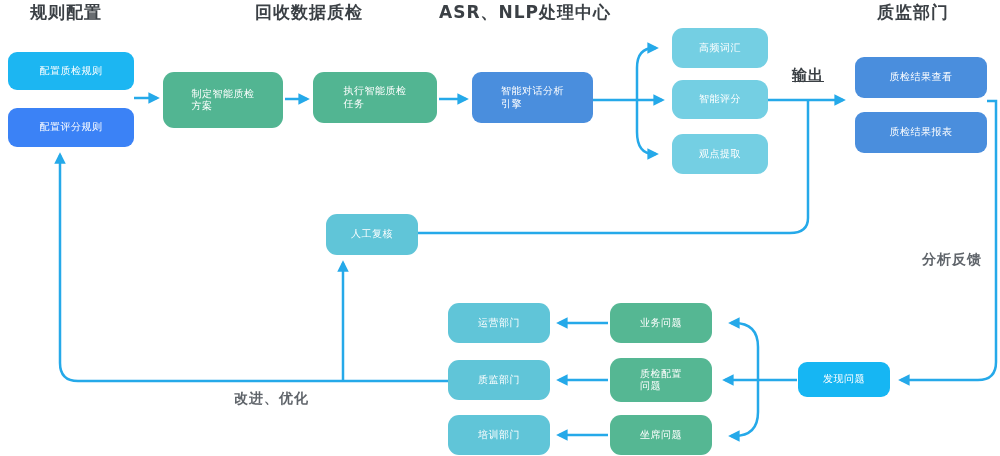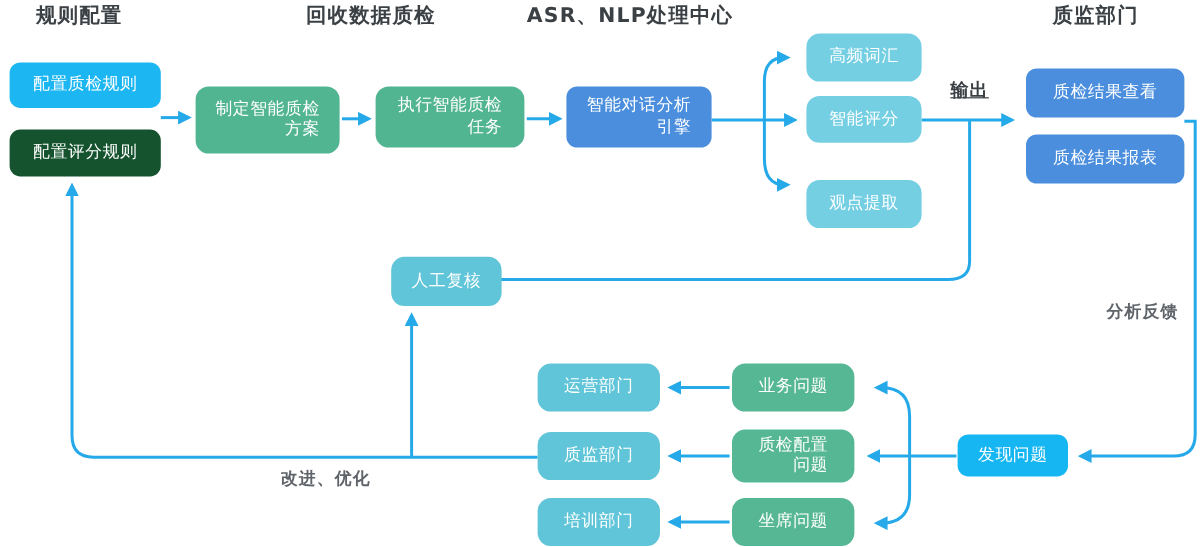--- a/index.html
+++ b/index.html
@@ -10,38 +10,38 @@
   }
   #edges { position:absolute; left:0; top:0; width:1000px; height:456px; z-index:0; }
   .edge { stroke:var(--arrow-color); stroke-width:2.5; fill:none; }
   .head { fill:var(--arrow-color); stroke:none; }
   .hdr {
     position:absolute; font-size:17px; font-weight:bold; color:#3b4045;
     letter-spacing:1px; white-space:nowrap; z-index:2;
   }
   .box {
     position:absolute; z-index:1; display:flex; align-items:center; justify-content:center;
-    color:#ffffff; font-size:14px; line-height:1.25; text-align:right;
+    color:#ffffff; font-size:10px; line-height:1.25; text-align:left;
     white-space:pre-line; letter-spacing:0.5px; box-sizing:border-box;
   }
   .r9  { border-radius:9px; }
   .r11 { border-radius:11px; }
   .lbl { position:absolute; z-index:2; white-space:nowrap; }
   .lbl-dark { font-size:15px; font-weight:bold; color:#3b4045; letter-spacing:1px;text-decoration:underline; }
   .lbl-gray { font-size:14px; font-weight:bold; color:#5f646a; letter-spacing:1px; }
 
   
   .n-config-qc    { left:8px;   top:52px;  width:126px; height:38px; }
   .n-config-score { left:8px;   top:108px; width:126px; height:39px; }
   .n-plan         { left:163px; top:72px;  width:120px; height:56px; }
   .n-exec         { left:313px; top:72px;  width:124px; height:51px; }
   .n-engine       { left:472px; top:72px;  width:121px; height:51px; }
   .n-freq         { left:672px; top:28px;  width:96px;  height:40px; }
   .n-score        { left:672px; top:80px;  width:96px;  height:39px; }
-  .n-view         { left:672px; top:134px; width:96px;  height:40px;margin-top:16px; }
+  .n-view         { left:672px; top:134px; width:96px;  height:40px; }
   .n-resview      { left:855px; top:57px;  width:132px; height:41px; }
   .n-resreport    { left:855px; top:112px; width:132px; height:41px; }
   .n-manual       { left:298px; top:214px; width:92px;  height:41px; }
   .n-ops          { left:448px; top:303px; width:102px; height:40px; }
   .n-quality      { left:448px; top:360px; width:102px; height:40px; }
   .n-training     { left:448px; top:415px; width:102px; height:40px; }
   .n-biz          { left:610px; top:303px; width:102px; height:40px; }
   .n-qcconf       { left:610px; top:358px; width:102px; height:44px; }
   .n-agent        { left:610px; top:415px; width:102px; height:40px; }
   .n-find         { left:798px; top:362px; width:92px;  height:35px; }
@@ -84,21 +84,21 @@
     <path class="edge" d="M448 381 H78 Q60 381 60 363 V155" marker-end="url(#ah)"></path>
     <path class="edge" d="M343 381 V263" marker-end="url(#ah)"></path>
   </svg>
 
   <div class="hdr h-rule" style="color: rgb(59, 64, 69);">规则配置</div>
   <div class="hdr h-asr" style="color: rgb(59, 64, 69);">ASR、NLP处理中心</div>
   <div class="hdr h-recyc" style="color: rgb(59, 64, 69);">回收数据质检</div>
   <div class="hdr h-result" style="color: rgb(59, 64, 69);">质监部门</div>
 
   <div class="box r9  n-config-qc" style="background-color: rgb(28, 182, 242);">配置质检规则</div>
-  <div class="box r9  n-config-score" style="background-color: #14532d;">配置评分规则</div>
+  <div class="box r9  n-config-score" style="background-color: #3b82f6;">配置评分规则</div>
   <div class="box r11 n-plan" style="background-color: rgb(82, 181, 146);">制定智能质检
 方案</div>
   <div class="box r11 n-exec" style="background-color: rgb(82, 181, 146);">执行智能质检
 任务</div>
   <div class="box r9  n-engine" style="background-color: rgb(74, 142, 221);">智能对话分析
 引擎</div>
   <div class="box r11 n-freq" style="background-color: rgb(116, 207, 227);">高频词汇</div>
   <div class="box r11 n-score" style="background-color: rgb(116, 207, 227);">智能评分</div>
   <div class="box r11 n-view" style="background-color: rgb(116, 207, 227);">观点提取</div>
   <div class="box r9  n-resview" style="background-color: rgb(74, 142, 221);">质检结果查看</div>

